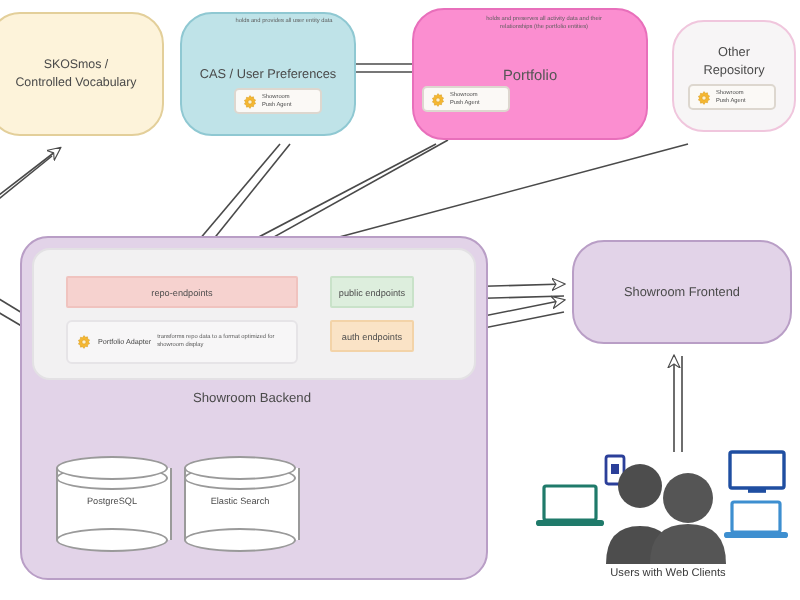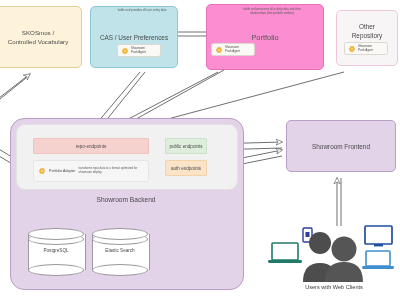--- a/index.html
+++ b/index.html
@@ -5,21 +5,21 @@
   html,body{margin:0;padding:0;}
   body{
     width:400px;height:300px;
     background:#ffffff;
     font-family:"Liberation Sans", sans-serif;
     overflow:hidden;
     position:relative;
   }
   #stage{position:absolute;left:0;top:0;width:400px;height:300px;}
   .node{position:absolute;box-sizing:border-box;display:flex;align-items:center;justify-content:center;text-align:center;}
-  .rr{border-radius:5px;}
+  .rr{border-radius:16px;}
 
   
   #skosmos{
     left:-6px;top:6px;width:88px;height:62px;
     background:#fdf3da;border:1px solid #e3cf9a;
   }
   #skosmos .title{font-size:6.2px;color:#4a4a4a;line-height:9px;}
 
   #cas{
     left:90px;top:6px;width:88px;height:62px;

